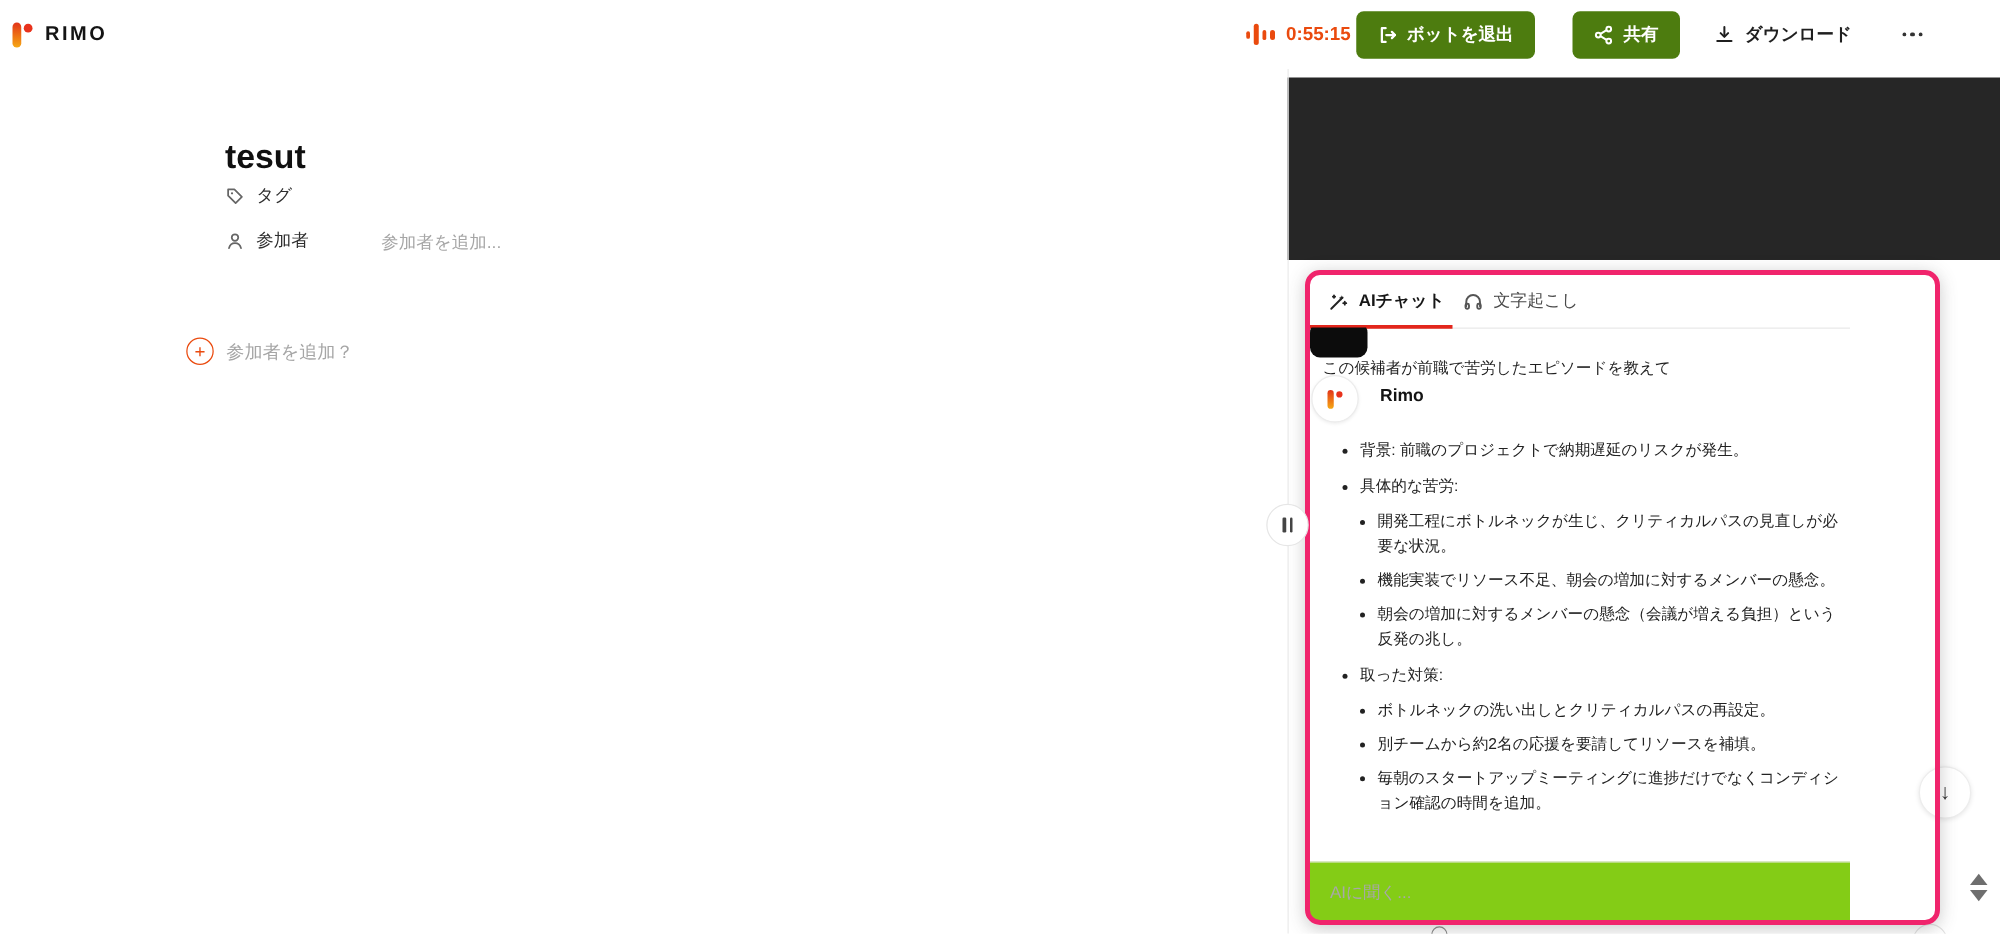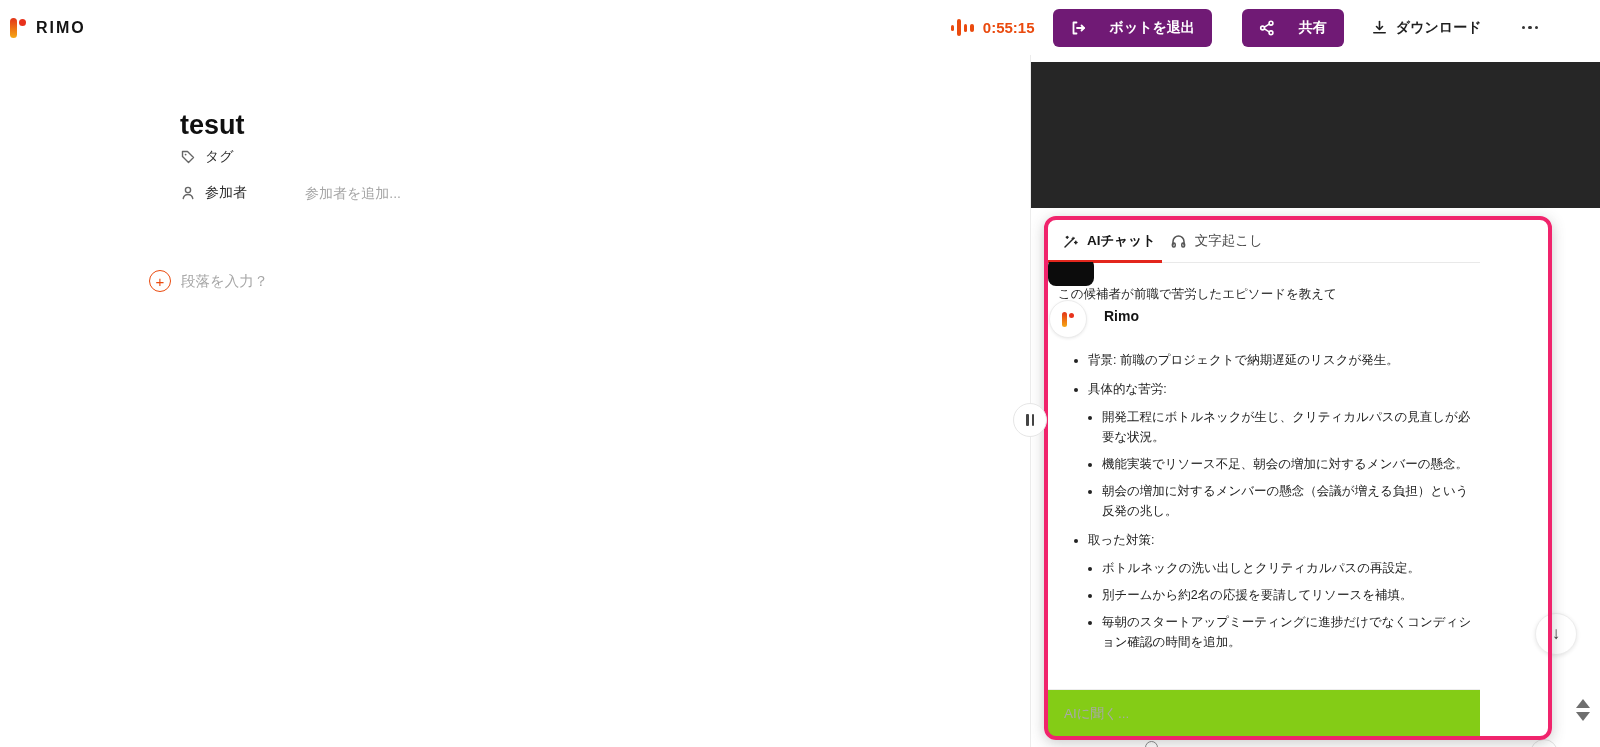--- a/index.html
+++ b/index.html
@@ -14,30 +14,30 @@
   .topbar{position:absolute;top:0;left:0;right:0;height:55px;background:#fff;
     display:flex;align-items:center;justify-content:space-between;
     padding:0 58px 0 10px;box-sizing:border-box;z-index:20;}
   .brand{display:flex;align-items:center;gap:7px;}
   .logo-mark{position:relative;width:19px;height:23px;}
   .logo-bar{position:absolute;left:0;top:2px;width:7px;height:20px;border-radius:4px;
     background:linear-gradient(180deg,#e23419 0%,#ef7a14 60%,#f5a816 100%);}
   .logo-dot{position:absolute;left:9px;top:3px;width:7px;height:7px;border-radius:50%;background:#e8321c;}
   .brand-name{font-size:16px;font-weight:800;letter-spacing:2px;color:#141414;}
   .topbar-right{display:flex;align-items:center;}
-  .rec{display:flex;align-items:center;gap:9px;margin-right:18px;}
+  .rec{display:flex;align-items:center;gap:9px;margin-right:4px;}
   .rec-bars{display:flex;align-items:center;gap:3px;height:18px;}
   .rec-bars i{display:block;width:3.5px;border-radius:2px;background:#ea4a0e;}
   .rec-bars i:nth-child(1){height:6px;}
   .rec-bars i:nth-child(2){height:17px;}
   .rec-bars i:nth-child(3){height:8px;}
   .rec-bars i:nth-child(4){height:8px;}
   .timer{font-size:15px;font-weight:700;color:#ea4a0e;}
-  .btn-primary{display:flex;align-items:center;gap:24px;height:38px;padding:0 17px;
-    background:#701a75;color:#fff;font-size:14px;font-weight:700;border:none;border-radius:6px;cursor:pointer;}
+  .btn-primary{display:flex;align-items:center;gap:8px;height:38px;padding:0 17px;
+    background:#4d7c0f;color:#fff;font-size:14px;font-weight:700;border:none;border-radius:6px;cursor:pointer;}
   .btn-bot{margin-right:30px;}
   .btn-share{margin-right:27px;}
   .btn-ghost{display:flex;align-items:center;gap:8px;height:38px;background:none;border:none;
     color:#1f1f1f;font-size:14px;font-weight:600;cursor:pointer;margin-right:36px;padding:0;}
   .more-btn{display:flex;align-items:center;gap:3px;background:none;border:none;cursor:pointer;padding:4px;}
   .more-btn i{width:3.5px;height:3.5px;border-radius:50%;background:#333;display:block;}
 
   
   .doc-title{position:absolute;left:180px;top:92px;font-size:27px;font-weight:700;color:#101010;}
   .meta{position:absolute;left:180px;top:146px;}
@@ -197,21 +197,21 @@
           </svg>
         </span>
         <span>参加者</span>
       </span>
       <input class="meta-input" placeholder="参加者を追加..." style="">
     </div>
   </div>
 
   <div class="add-par">
     <span class="plus-circle">+</span>
-    <span class="add-par-text">段落を入力？</span>
+    <span class="add-par-text">参加者を追加？</span>
   </div>
 
   <div class="v-divider"></div>
   <div class="pane-handle">
     <i></i>
       <i></i>
   </div>
 
   <section class="right-pane">
     <div class="video"></div>

